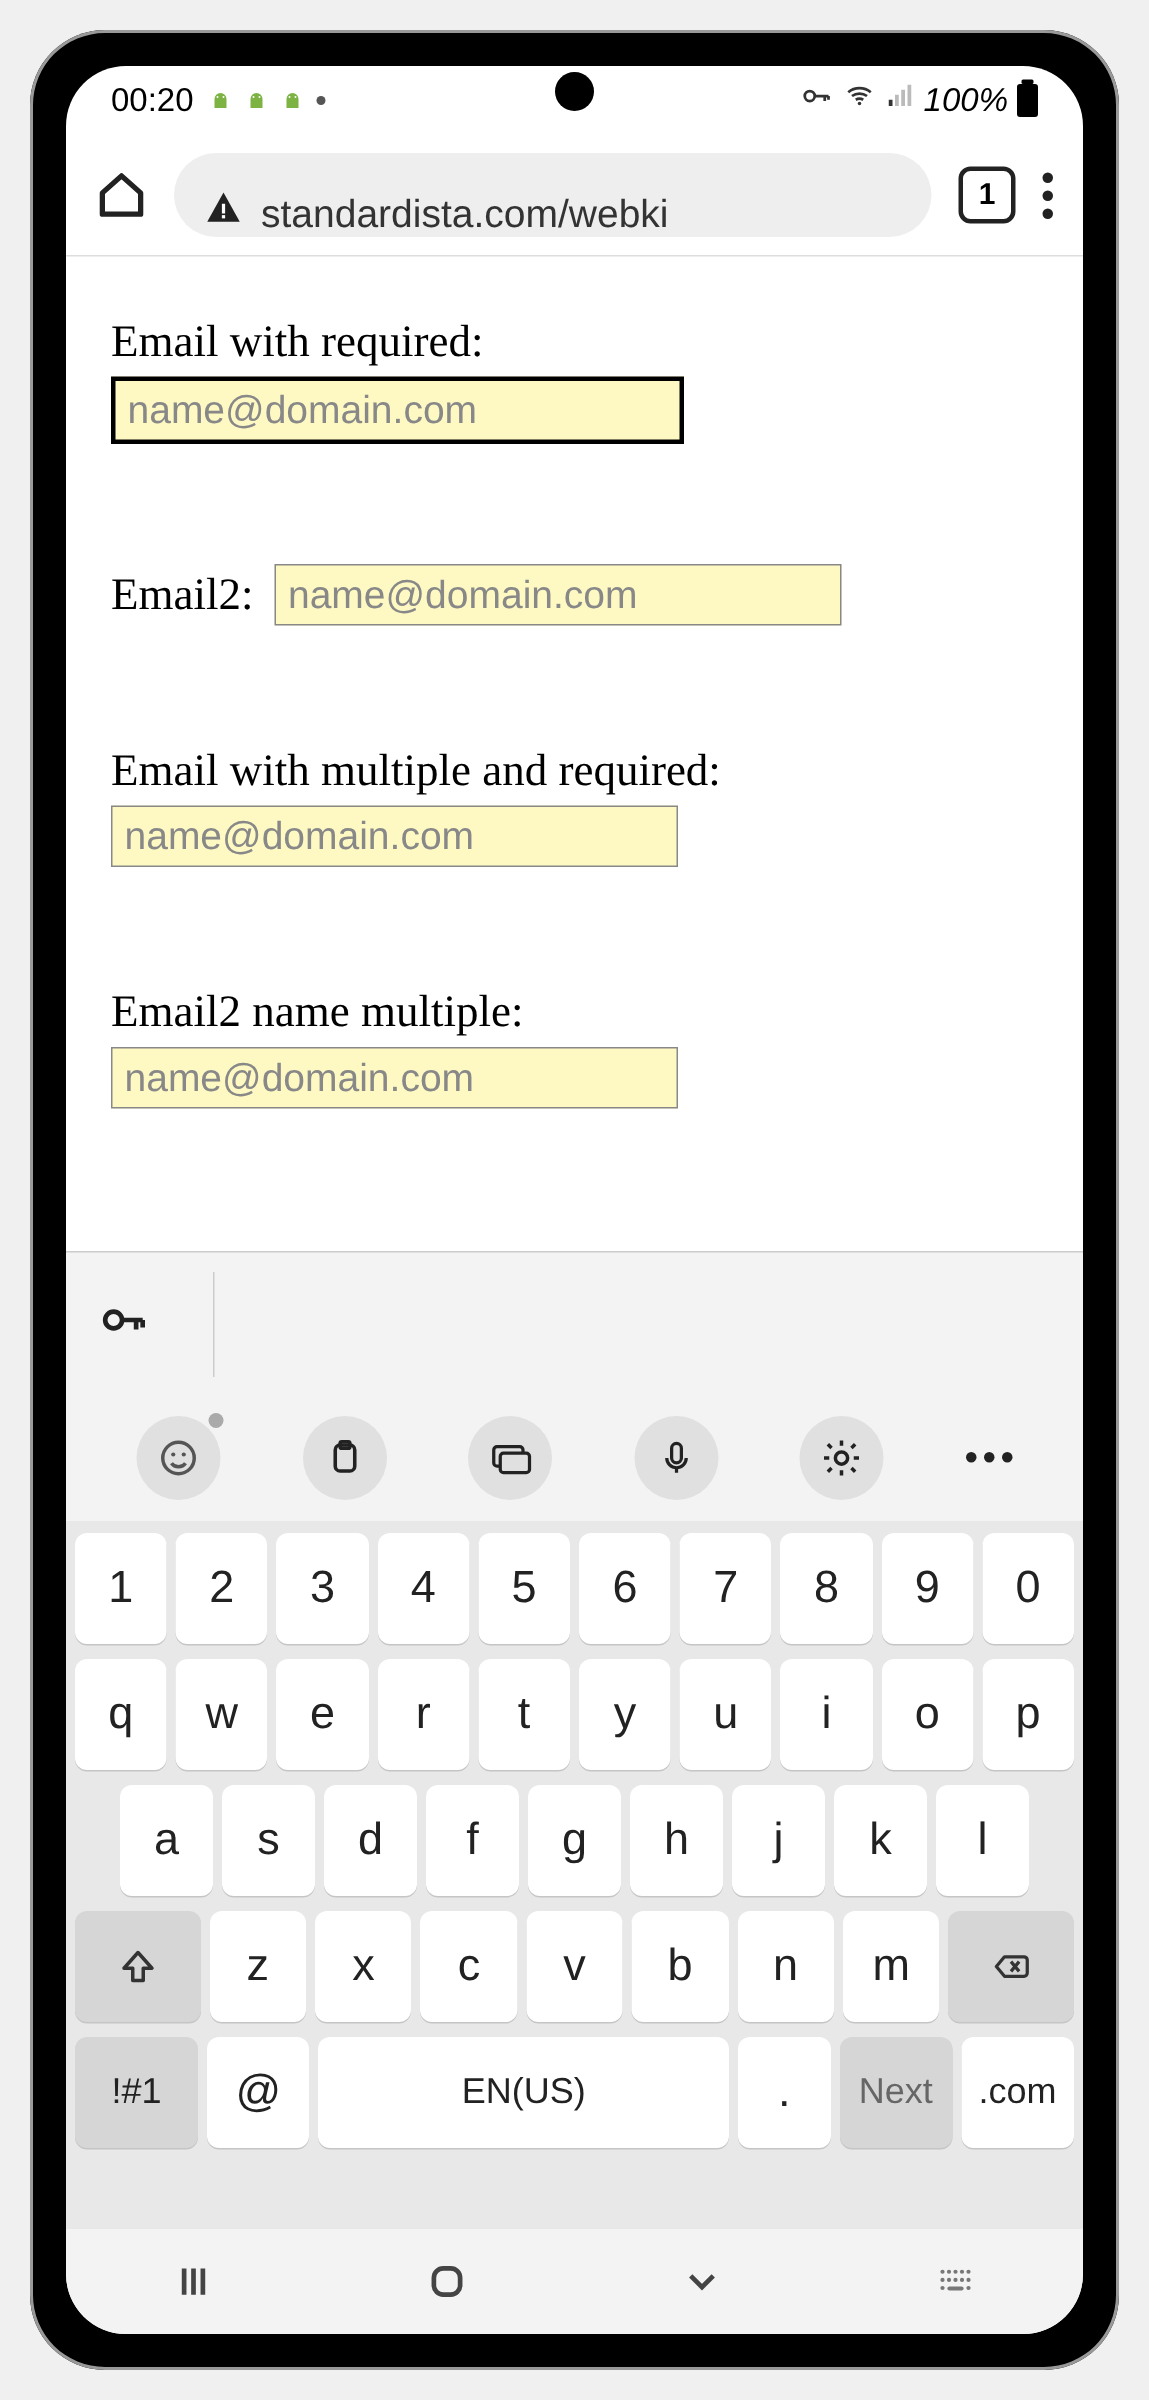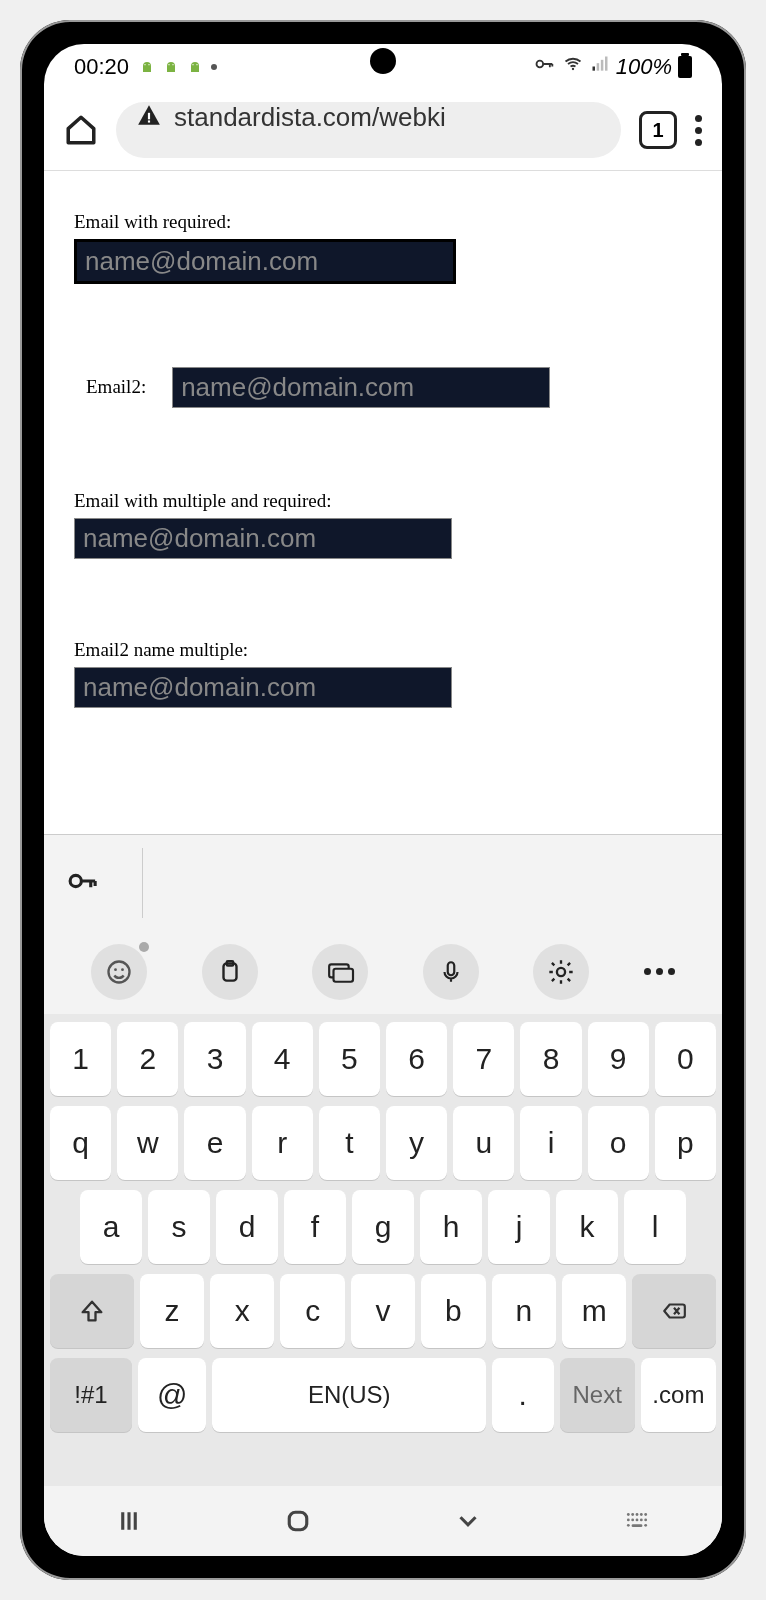--- a/index.html
+++ b/index.html
@@ -11,31 +11,31 @@
   .status-bar{height:46px;padding:0 30px;display:flex;align-items:center;justify-content:space-between;font-size:22px;color:#000;}
   .status-left{display:flex;align-items:center;gap:10px;}
   .status-right{display:flex;align-items:center;gap:6px;font-style:italic;}
   .android-icon{width:14px;height:14px;display:inline-block;}
   .android-icon svg{display:block;}
   .dot{width:6px;height:6px;border-radius:50%;background:#555;}
   .batt{display:inline-block;width:14px;height:22px;background:#000;border-radius:2px;position:relative;}
   .batt::before{content:"";position:absolute;top:-3px;left:3px;width:8px;height:3px;background:#000;border-radius:1px;}
   
   .browser-bar{height:80px;display:flex;align-items:center;padding:0 20px;gap:18px;border-bottom:1px solid #ddd;}
-  .urlbox{flex:1;height:56px;background:#eee;border-radius:30px;display:flex;align-items:flex-start;padding:0 20px;gap:12px;font-size:26px;color:#333;}
+  .urlbox{flex:1;height:56px;background:#eee;border-radius:30px;display:flex;align-items:flex-end;padding:0 20px;gap:12px;font-size:26px;color:#333;}
   .home-icon,.tabs-icon,.menu-icon{display:flex;align-items:center;justify-content:center;}
   .tabs-box{width:32px;height:32px;border:3px solid #222;border-radius:8px;display:flex;align-items:center;justify-content:center;font-size:20px;font-weight:600;}
   .menu-dots{display:flex;flex-direction:column;gap:5px;}
   .menu-dots span{width:7px;height:7px;border-radius:50%;background:#222;}
   
   .page{padding:40px 30px;font-family:Georgia, 'Times New Roman', serif;color:#000;}
   .field{margin-bottom:80px;}
-  .field-label{font-size:19px;margin-bottom:6px;}
+  .field-label{font-size:30px;margin-bottom:6px;}
   .field-inline{display:flex;align-items:center;gap:14px;}
-  .email-input{font-size:26px;padding:4px 8px;width:360px;border:1px solid #888;font-family:sans-serif;color:#888;background:#0f172a;}
+  .email-input{font-size:26px;padding:4px 8px;width:360px;border:1px solid #888;font-family:sans-serif;color:#888;background:#fef9c3;}
   .email-input.focused{border:3px solid #000;}
   .email-input::placeholder{color:#888;}
   
   .suggest-bar{position:absolute;left:0;right:0;top:790px;height:95px;background:#f3f3f3;border-top:1px solid #ccc;display:flex;align-items:center;padding:0 18px;}
   .key-row-divider{width:1px;height:70px;background:#ccc;margin-left:40px;}
   
   .kb-toolbar{position:absolute;left:0;right:0;top:885px;height:85px;background:#f3f3f3;display:flex;align-items:center;justify-content:space-around;padding:0 20px;border-bottom:1px solid #ddd;}
   .tb-btn{width:56px;height:56px;border-radius:50%;display:flex;align-items:center;justify-content:center;background:#e0e0e0;}
   .tb-dots{display:flex;gap:5px;}
   .tb-dots span{width:7px;height:7px;border-radius:50%;background:#222;}
@@ -142,21 +142,21 @@
         </div>
       </div>
 
       <div class="page">
         <div class="field">
           <div class="field-label">Email with required:</div>
           <input class="email-input focused" placeholder="name@domain.com" style="">
         </div>
         <div class="field">
           <div class="field-inline">
-            <span class="field-label" style="margin:12px">Email2:</span>
+            <span class="field-label" style="margin:0">Email2:</span>
             <input class="email-input" placeholder="name@domain.com" style="">
           </div>
         </div>
         <div class="field">
           <div class="field-label">Email with multiple and required:</div>
           <input class="email-input" placeholder="name@domain.com" style="">
         </div>
         <div class="field" style="margin-bottom:0">
           <div class="field-label">Email2 name multiple:</div>
           <input class="email-input" placeholder="name@domain.com" style="">

